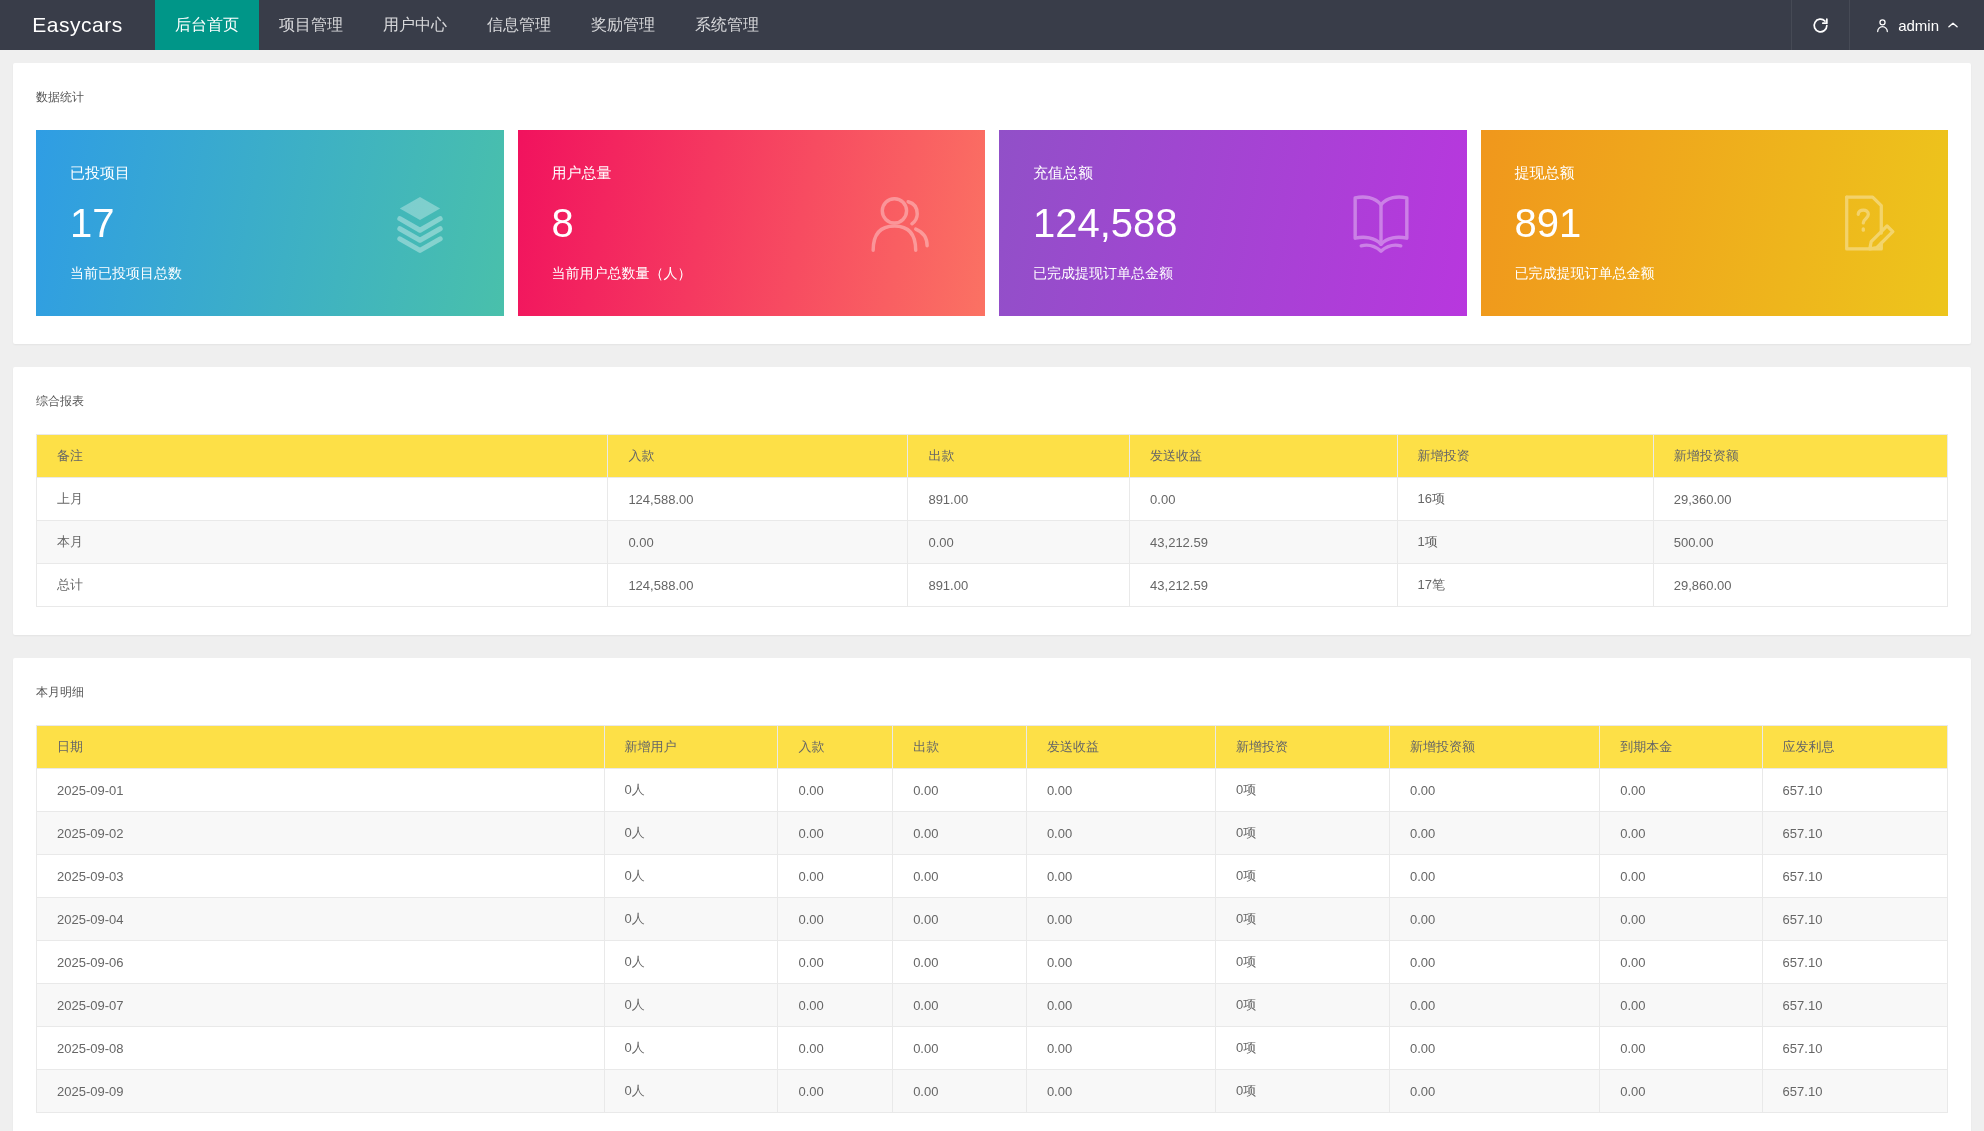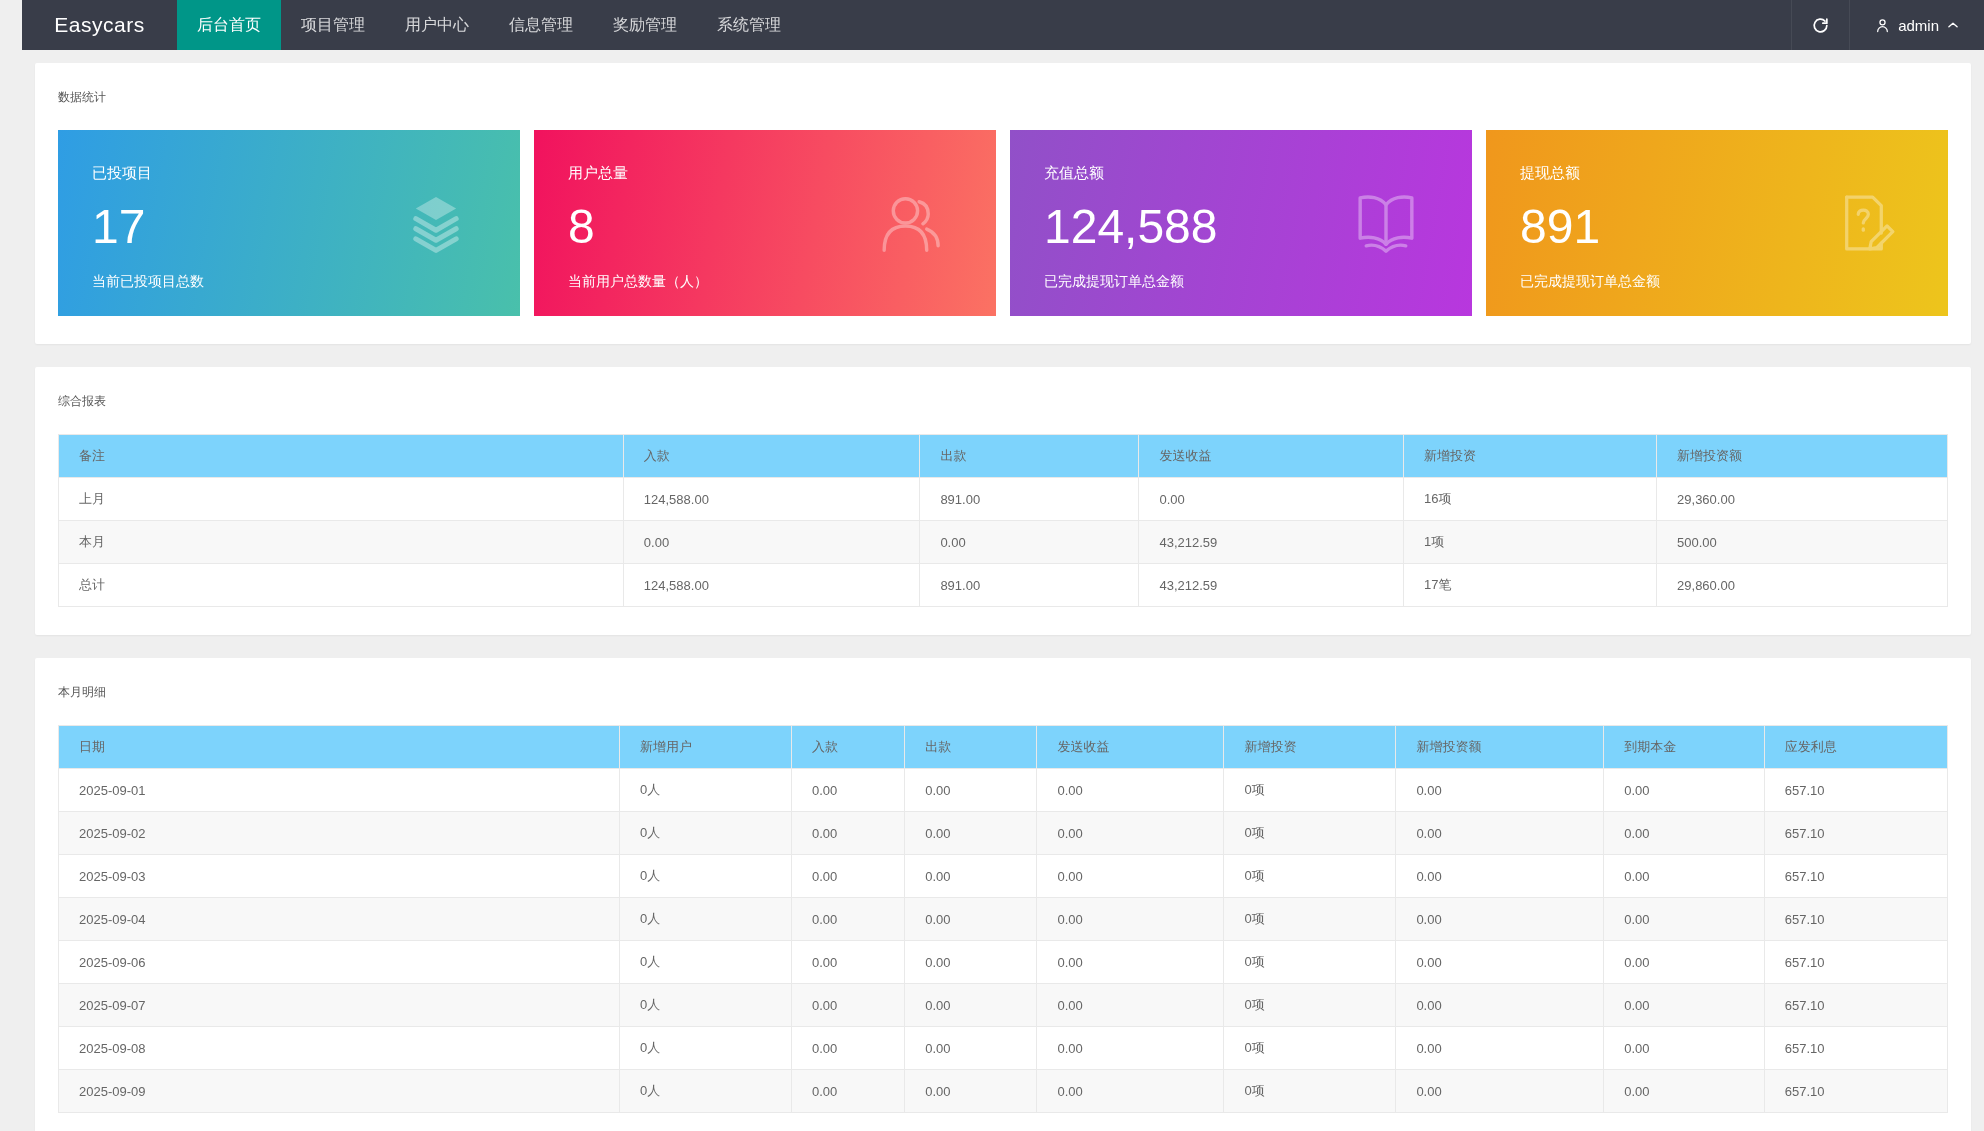--- a/index.html
+++ b/index.html
@@ -1,17 +1,17 @@
 <!DOCTYPE html>
 <html><head>
 <meta charset="utf-8">
 <style>
   * { margin:0; padding:0; box-sizing:border-box; }
   html,body { font-family:"Liberation Sans","DejaVu Sans",sans-serif; }
-  .page { width:1984px; height:1131px; background:#efefef; overflow:hidden;padding-left:22px; }
+  .page { width:1984px; height:1131px; background:#efefef; overflow:hidden; }
 
   
   .navbar { height:50px; background:#393D49; display:flex; align-items:stretch; }
   .logo { width:155px; display:flex; align-items:center; justify-content:center;
           color:#fff; font-size:21px; letter-spacing:.5px; }
   .nav-menu { display:flex; align-items:stretch; }
   .nav-item { padding:0 20px; display:flex; align-items:center; font-size:16px;
               color:rgba(255,255,255,.8); cursor:pointer; }
   .nav-item.active { background:#009688; color:#fff; }
   .nav-right { margin-left:auto; display:flex; align-items:stretch; }
@@ -25,31 +25,31 @@
   .content { padding:13px; }
   .panel { background:#fff; border-radius:2px; box-shadow:0 1px 2px rgba(0,0,0,.05);
            padding:26px 23px 28px; margin-bottom:23px; }
   .section-title { font-size:12px; color:#555; margin-bottom:24px; }
 
   
   .cards { display:flex; gap:14px; }
   .stat-card { flex:1; height:186px; position:relative; color:#fff; padding:30px 34px;
                overflow:hidden; }
   .stat-title { font-size:15px; margin-top:4px; }
-  .stat-value { font-size:48px; line-height:1; margin:20px 0 22px; }
+  .stat-value { font-size:40px; line-height:1; margin:20px 0 22px; }
   .stat-caption { font-size:14px; }
   .stat-icon { position:absolute; right:48px; top:50%; transform:translateY(-50%); opacity:.35; }
   .stat-icon svg { display:block; }
 
   
   table { width:100%; border-collapse:collapse; table-layout:fixed;
           border:1px solid #e9e9e9; font-size:13px; color:#666; }
   th, td { border:1px solid #e9e9e9; padding:12px 20px; text-align:left;
            font-weight:normal; white-space:nowrap; overflow:hidden; }
-  thead th { background:#7dd3fc; color:#666; }
+  thead th { background:#fde047; color:#666; }
   tbody tr:nth-child(even) { background:#f8f8f8; }
 
   .t-summary th:nth-child(1){width:29.9%} .t-summary th:nth-child(2){width:15.7%}
   .t-summary th:nth-child(3){width:11.6%} .t-summary th:nth-child(4){width:14.0%}
   .t-summary th:nth-child(5){width:13.4%} .t-summary th:nth-child(6){width:15.4%}
 
   .t-month th:nth-child(1){width:29.7%} .t-month th:nth-child(2){width:9.1%}
   .t-month th:nth-child(3){width:6.0%}  .t-month th:nth-child(4){width:7.0%}
   .t-month th:nth-child(5){width:9.9%}  .t-month th:nth-child(6){width:9.1%}
   .t-month th:nth-child(7){width:11.0%} .t-month th:nth-child(8){width:8.5%}

